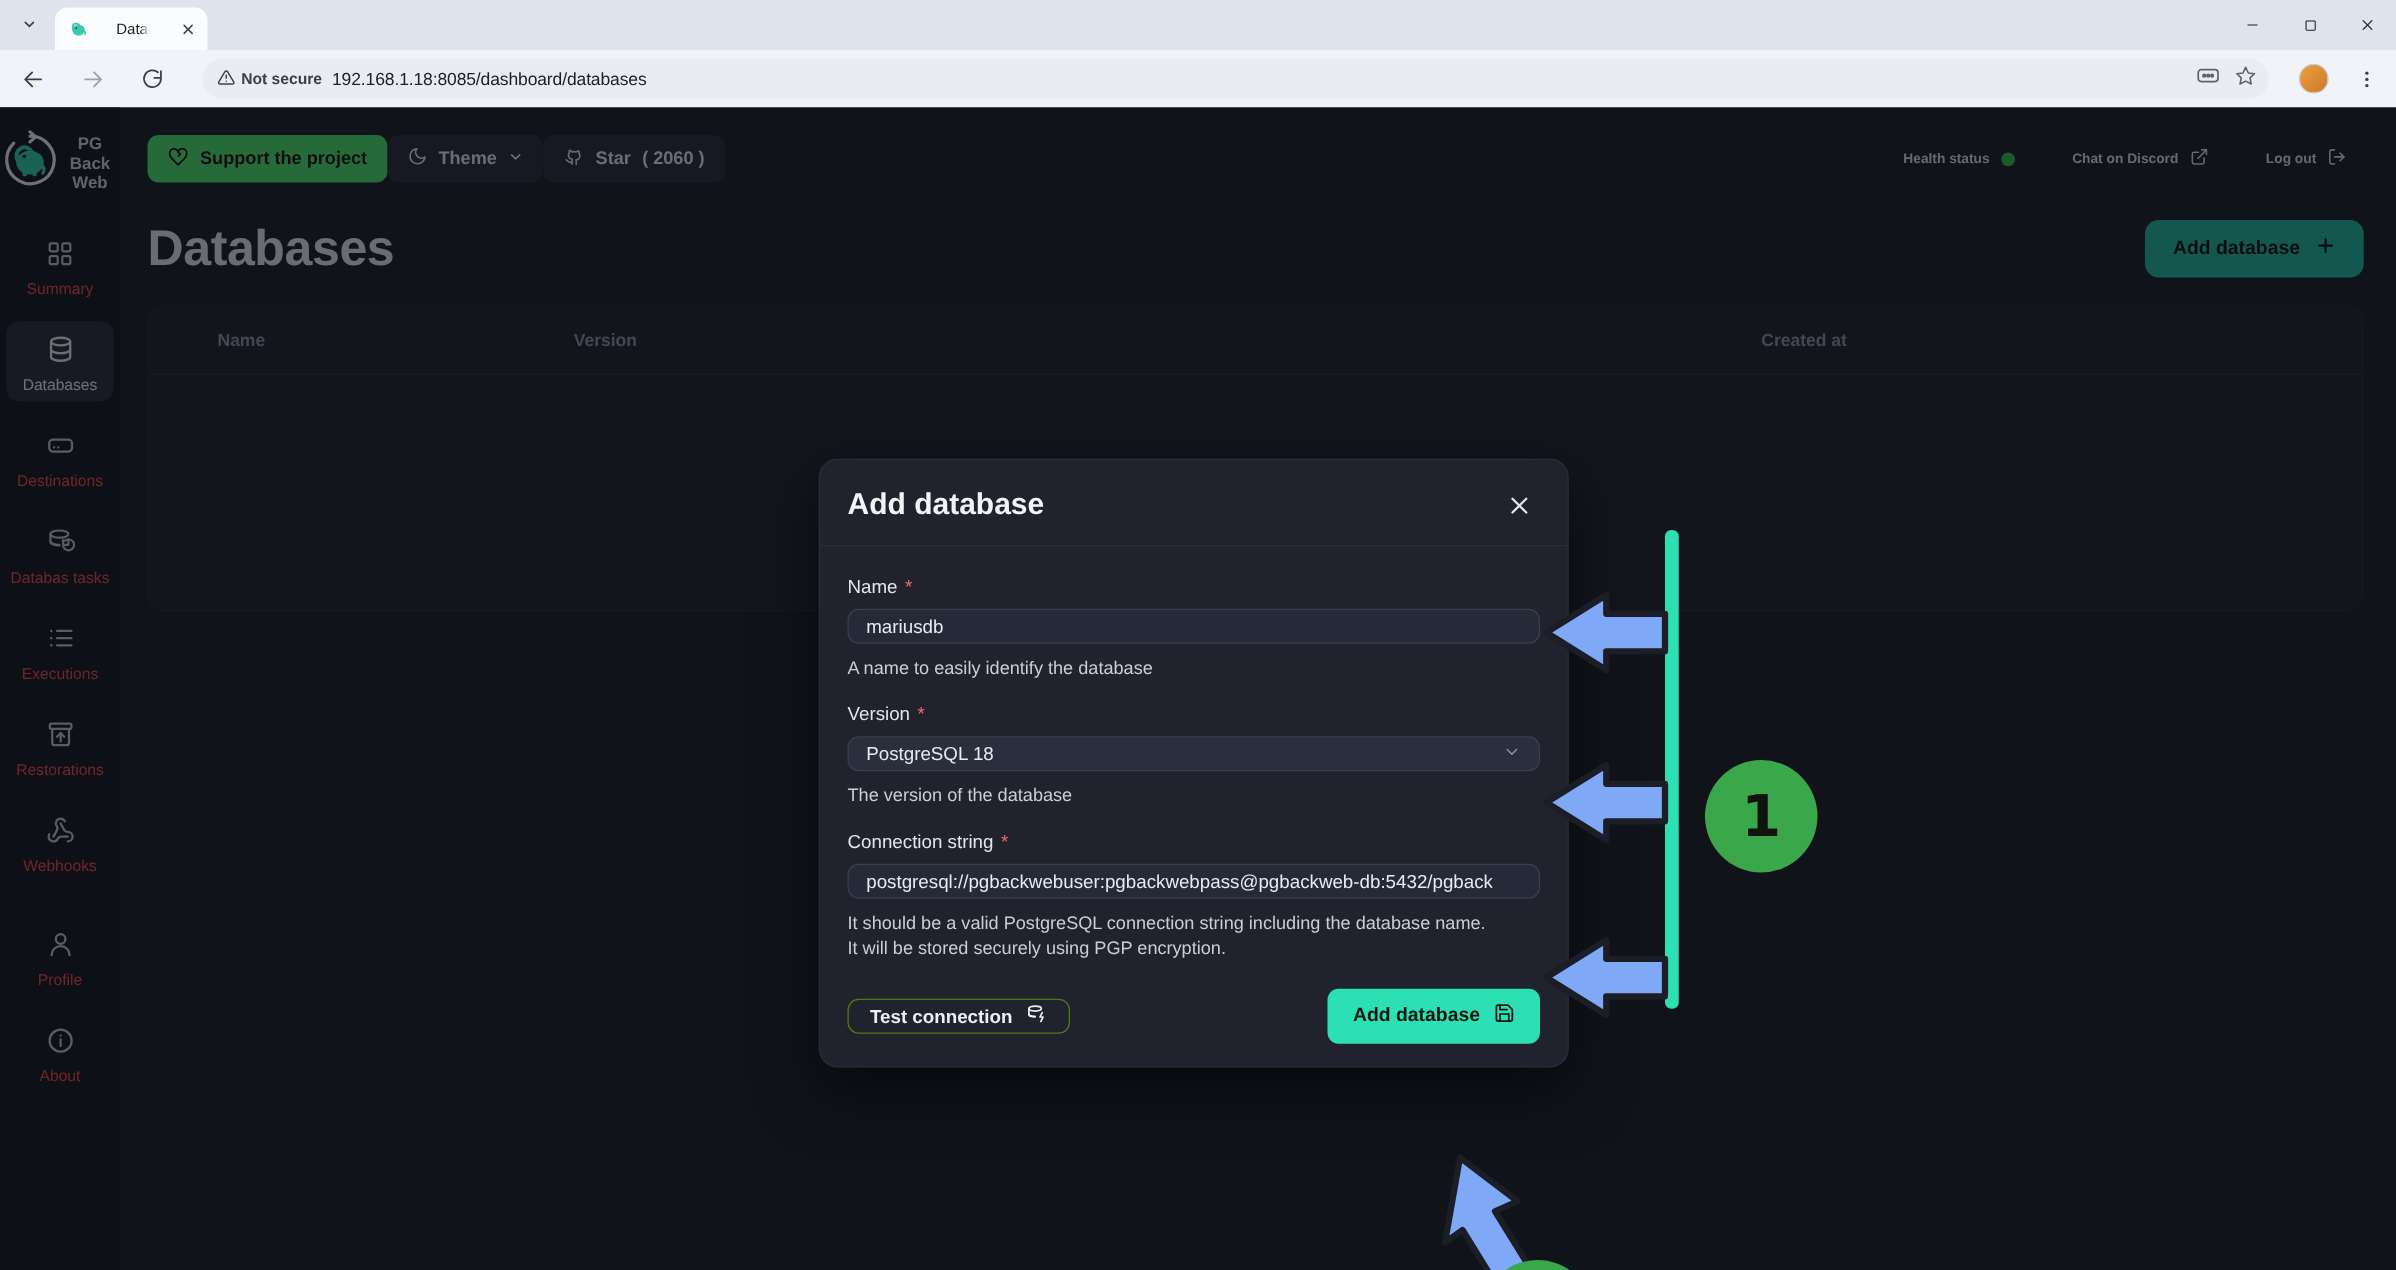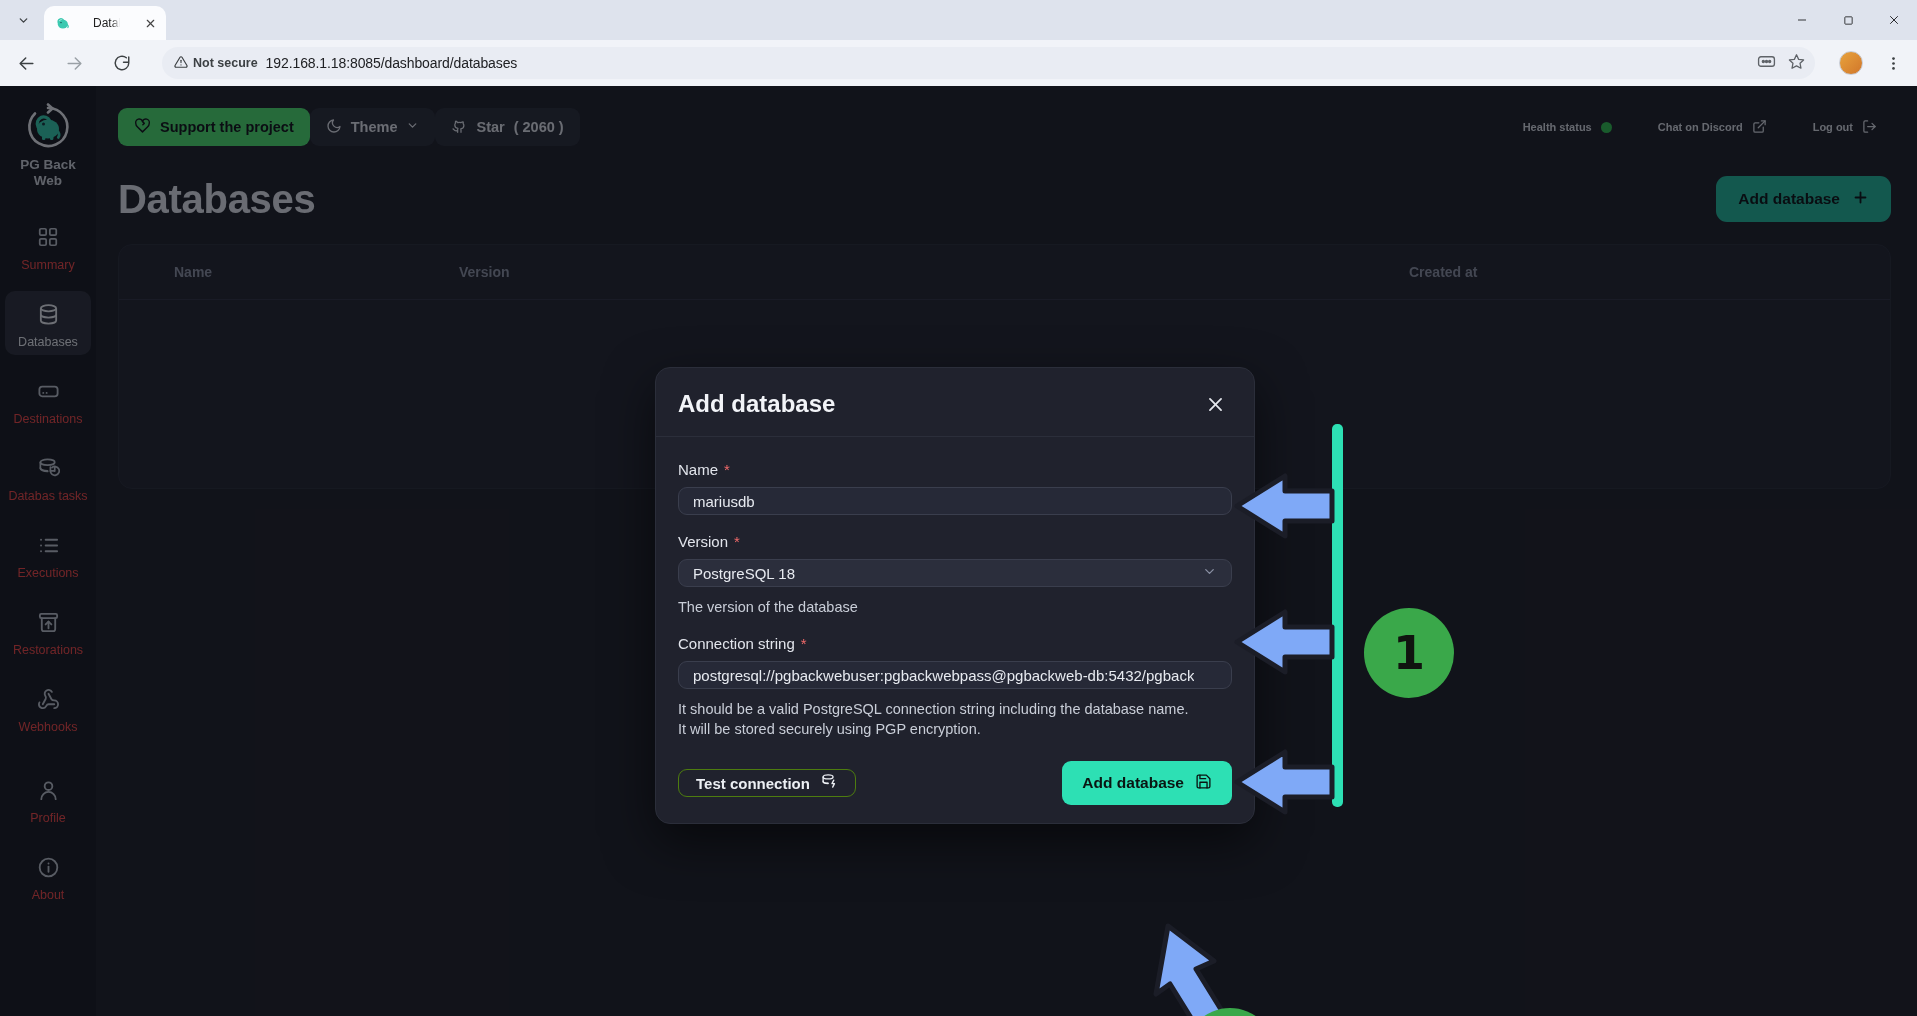--- a/index.html
+++ b/index.html
@@ -56,21 +56,21 @@
 
   
   .app { position: relative; width: 1917px; height: 930px; background: #1b1d27; display: flex; }
 
   
   .sidebar {
     width: 96px; flex: 0 0 96px; background: #16181f;
     display: flex; flex-direction: column; align-items: center;
     padding-top: 16px; gap: 0;
   }
-  .brand { display:flex; flex-direction:column; align-items:center; margin-bottom: 26px; }
+  .brand { display:flex; flex-direction:row; align-items:center; margin-bottom: 26px; }
   .brand-logo { width: 50px; height: 50px; display:flex;align-items:center;justify-content:center; }
   .brand-name { font-size: 13.5px; color:#c9ced8; font-weight: 700; text-align:center; line-height: 1.15; margin-top: 5px;}
   .nav-item {
     width: 86px; display:flex; flex-direction:column; align-items:center;
     padding: 8px 0 6px; margin-bottom: 13px; border-radius: 10px; color: #b9bfca;
   }
   .nav-item .ico { width: 30px; height: 30px; display:flex;align-items:center;justify-content:center; }
   .nav-item .lbl { font-size: 12.5px; margin-top: 6px; color:#ef4444; }
   .nav-item.active { background: #2b2e3a; }
   .nav-item.active .lbl, .nav-item.active .ico { color: #e6e9ef; }
@@ -493,20 +493,21 @@
     <div class="modal-body">
 
       <div class="field">
         <div class="field-label">
           <span>Name</span>
           <span class="req">*</span>
         </div>
         <div class="input">
           <span>mariusdb</span>
         </div>
+        <div class="helper">A name to easily identify the database</div>
       </div>
 
       <div class="field">
         <div class="field-label">
           <span>Version</span>
           <span class="req">*</span>
         </div>
         <div class="input select">
           <span>PostgreSQL 18</span>
           <span class="chev">

